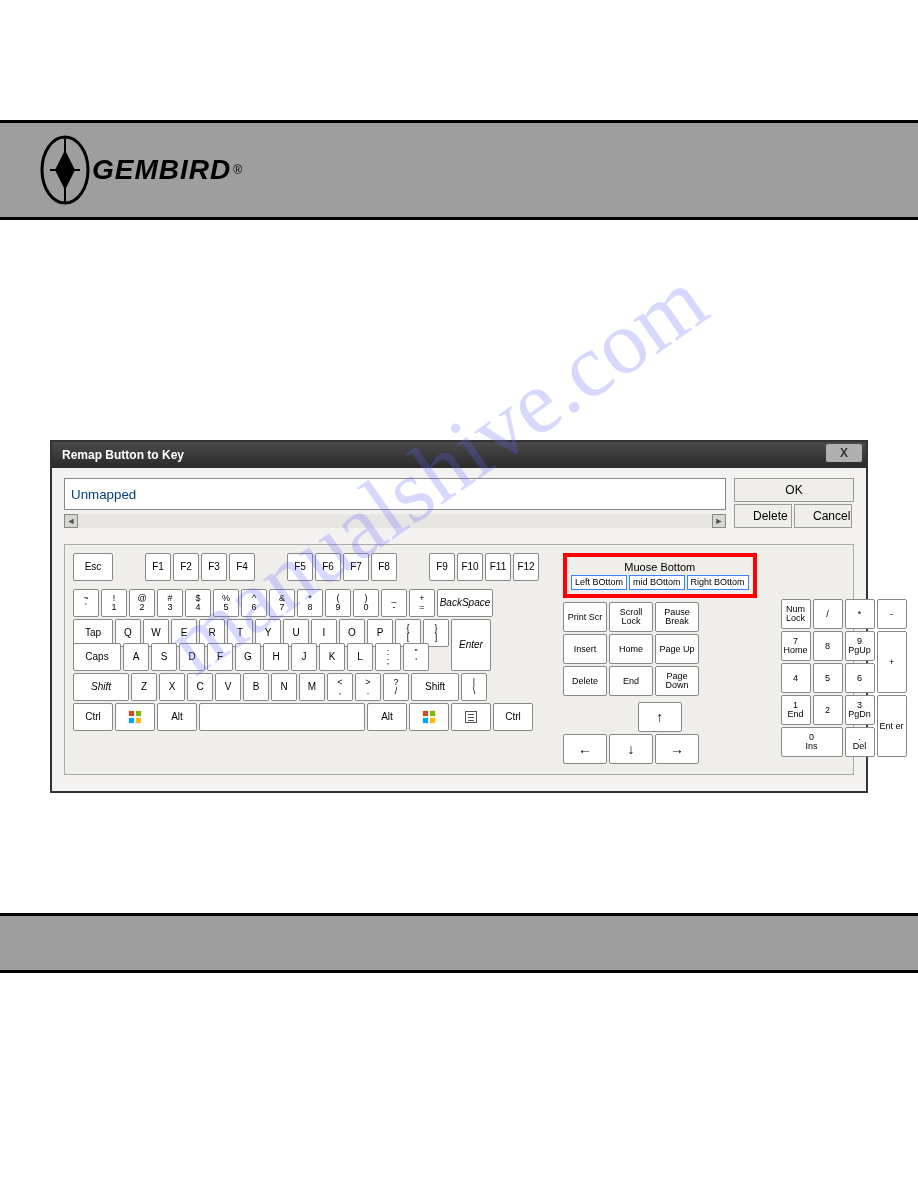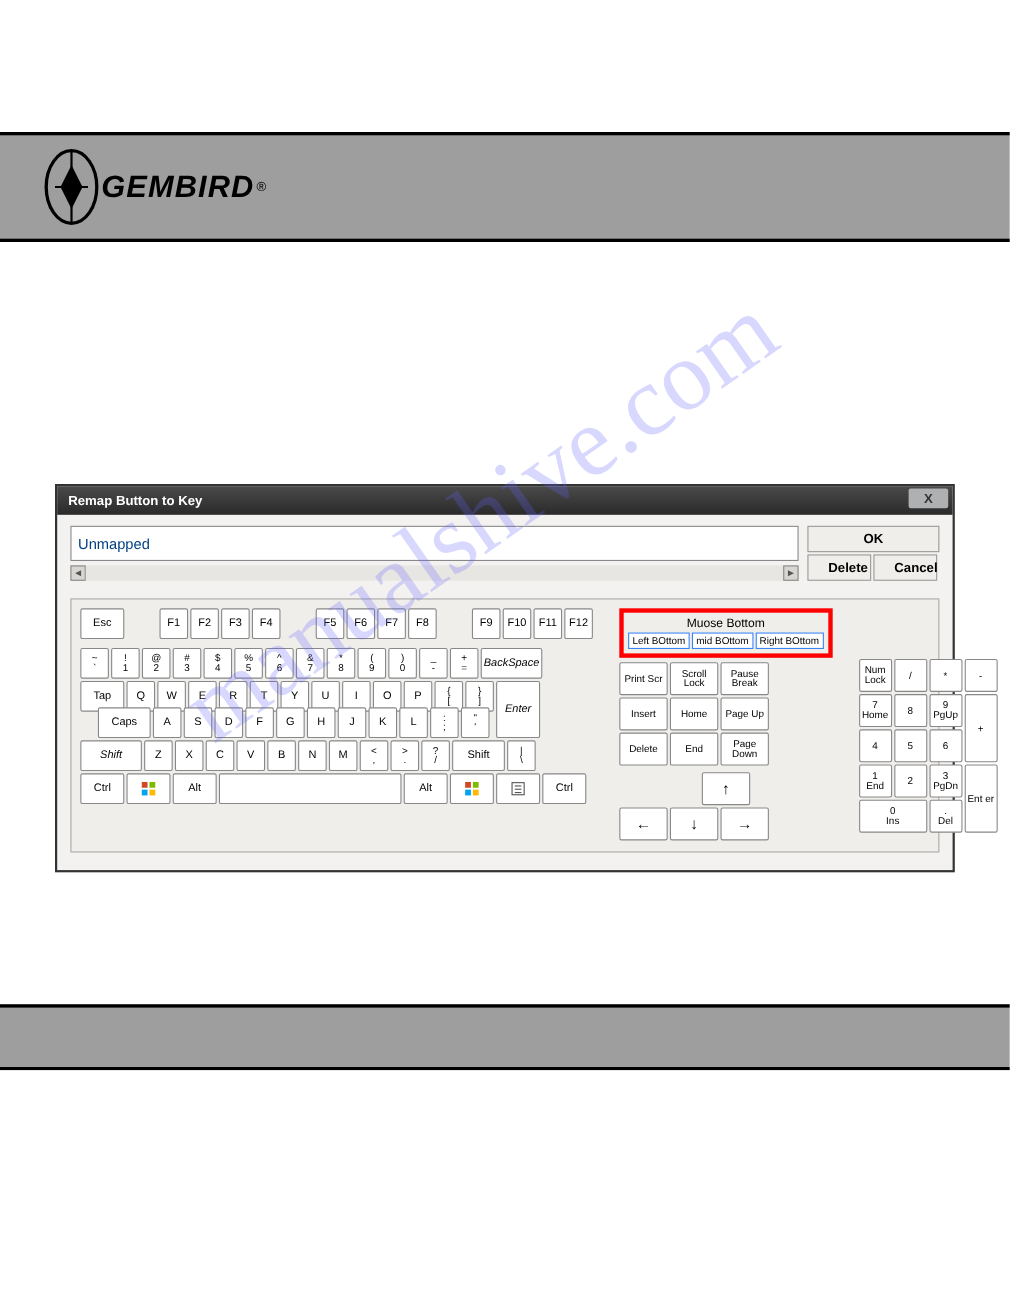--- a/index.html
+++ b/index.html
@@ -10,21 +10,21 @@
   .logo { display: flex; align-items: center; gap: 2px; }
   .logo-icon { width: 50px; height: 70px; }
   .logo-text { font-size: 28px; font-weight: bold; font-style: italic; letter-spacing: 1px; }
   .reg { font-size: 12px; vertical-align: super; }
   .watermark { position: absolute; top: 420px; left: 120px; font-size: 90px; color: rgba(100,100,255,0.25); transform: rotate(-35deg); font-family: cursive; z-index: 100; pointer-events: none; white-space: nowrap; }
   .window { margin: 220px 50px 60px 50px; border: 2px solid #333; background: #f4f2f0; font-size: 12px; }
   .titlebar { background: linear-gradient(#4a4a4a,#2a2a2a); color: #fff; padding: 6px 10px; font-weight: bold; position: relative; }
   .close-btn { position: absolute; right: 4px; top: 2px; background: #aeb0b2; color: #333; padding: 2px 14px; border-radius: 2px; font-weight: bold; cursor: pointer; }
   .toparea { display: flex; padding: 10px 12px 6px 12px; gap: 8px; }
   .mapping-input { flex: 1; height: 24px; border: 1px solid #888; background: #fff; padding: 2px 6px; color: #004080; }
-  .btn-col { display: flex; flex-direction: column; gap: 2px; font-weight: bold; }
+  .btn-col { display: flex; flex-direction: column; gap: 2px; }
   .btn-row { display: flex; gap: 2px; }
   .dlg-btn { background: #f0eeeb; border: 1px solid #999; padding: 4px 18px; text-align: center; cursor: pointer; }
   .scroll-arrow { width: 14px; height: 14px; background: #d8d6d2; border: 1px solid #888; text-align: center; line-height: 12px; font-size: 9px; color: #555; }
   .scroll-track { flex: 1; height: 14px; background: #e8e6e2; }
   .kb-outer { margin: 10px 12px 16px 12px; border: 1px solid #aaa; background: #f0eeeb; padding: 8px; display: flex; gap: 24px; }
   .kb-main { flex: 0 0 auto; }
   .kb-nav { flex: 0 0 auto; }
   .kb-num { flex: 0 0 auto; }
   .krow { display: flex; gap: 2px; margin-bottom: 2px; }
   .key { background: #fff; border: 1px solid #888; border-radius: 2px; font-size: 10px; line-height: 1; text-align: center; padding: 2px 0; cursor: pointer; display: flex; flex-direction: column; justify-content: center; align-items: center; }
@@ -184,21 +184,21 @@
             <span>{</span>
             <span>[</span>
           </div>
         <div class="key k1 dbl">
             <span>}</span>
             <span>]</span>
           </div>
         <div class="key k15" style="height:52px;font-style:italic;">Enter</div>
       </div>
 
-      <div class="krow" style="margin-top:-30px;margin-left:16px;">
+      <div class="krow" style="margin-top:-30px;">
         <div class="key k175">Caps</div>
         <div class="key k1">A</div>
         <div class="key k1">S</div>
         <div class="key k1">D</div>
         <div class="key k1">F</div>
         <div class="key k1">G</div>
         <div class="key k1">H</div>
         <div class="key k1">J</div>
         <div class="key k1">K</div>
         <div class="key k1">L</div>

